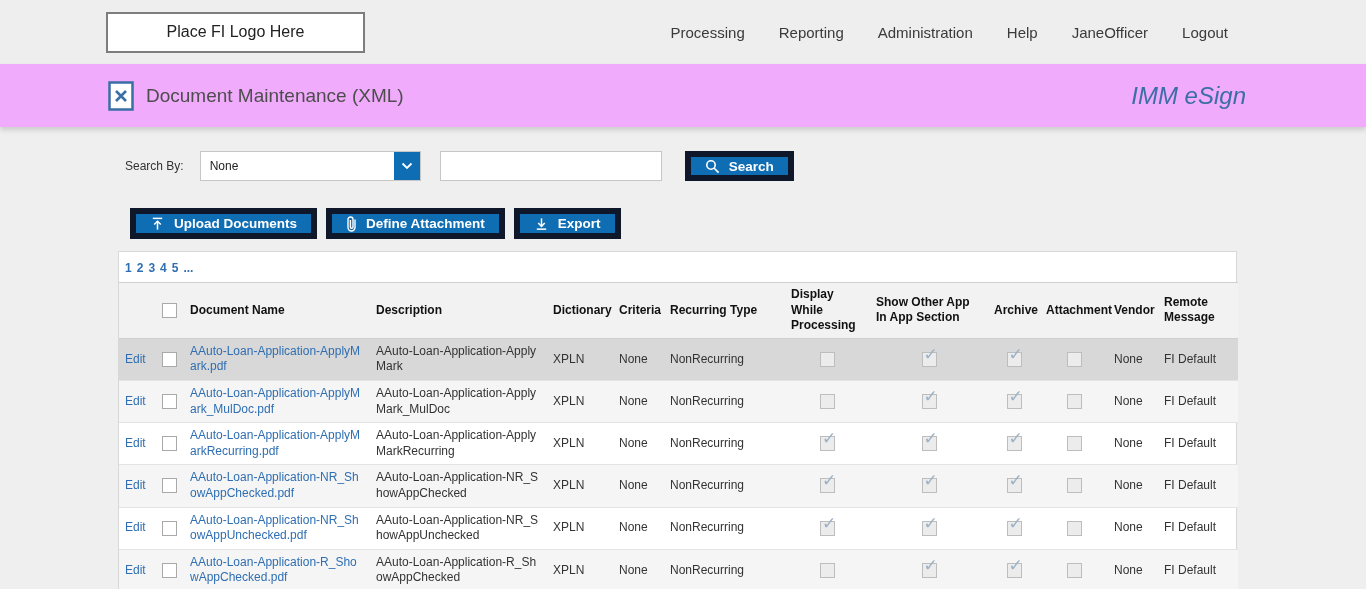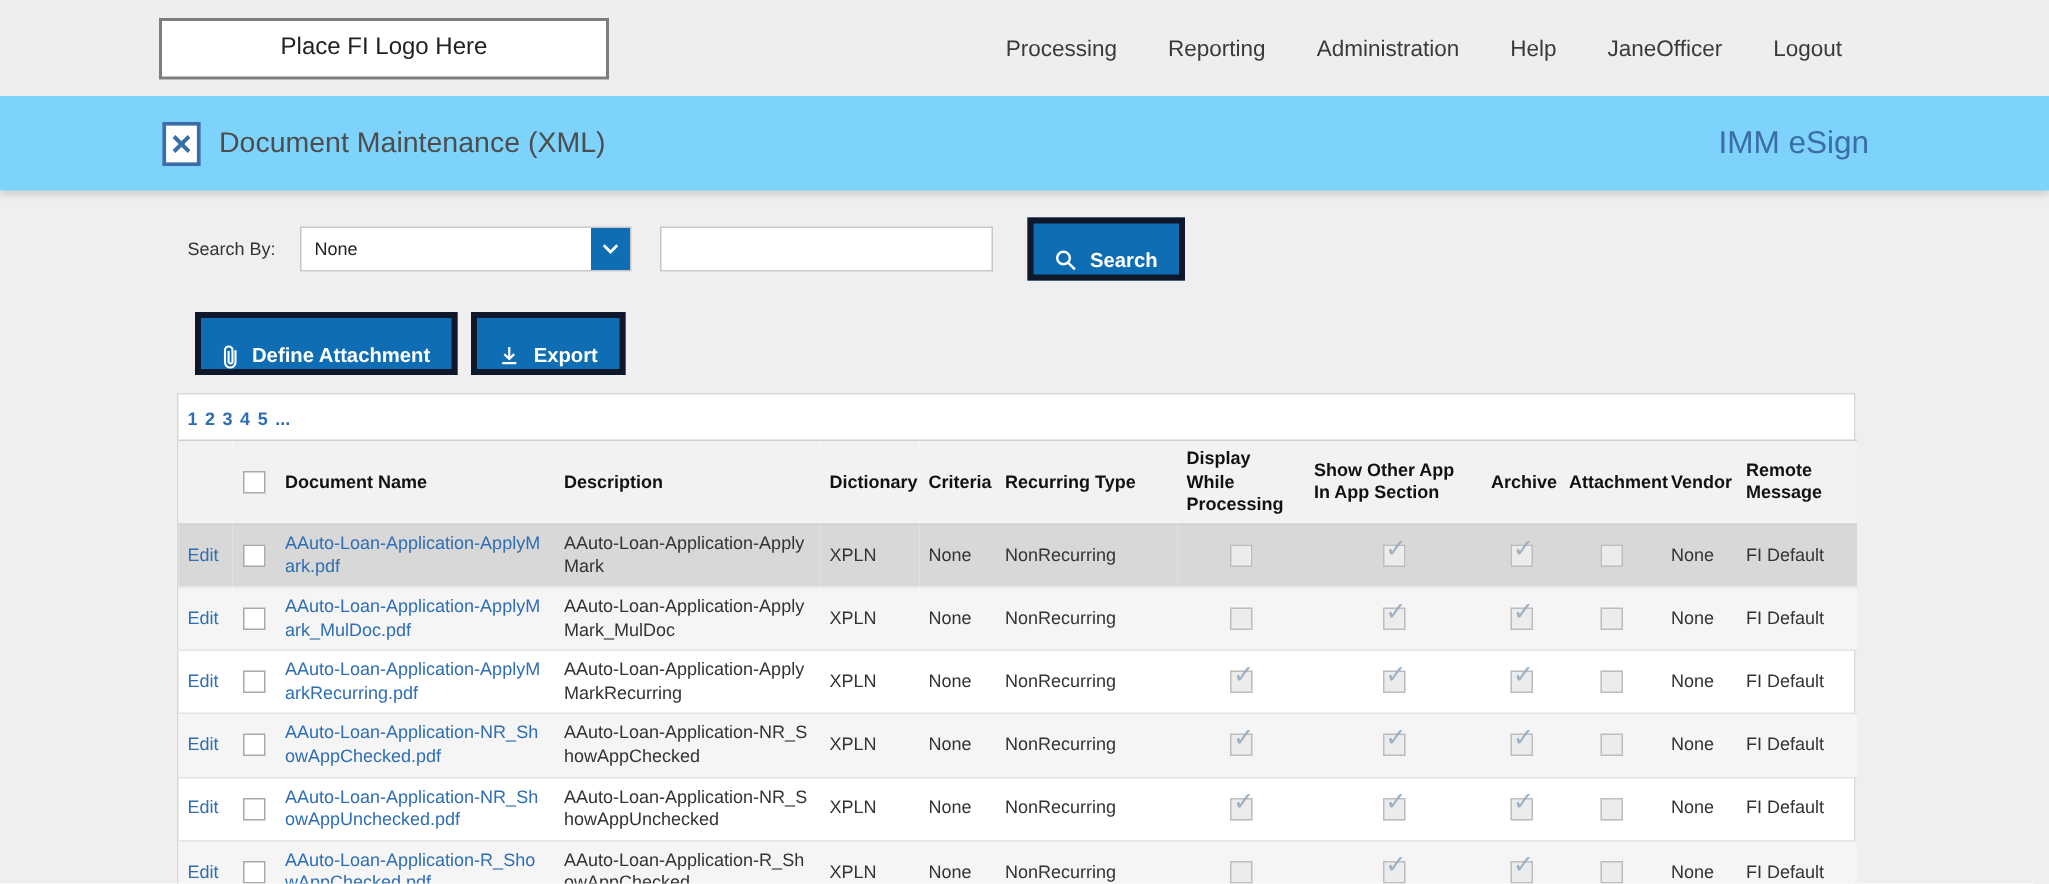--- a/index.html
+++ b/index.html
@@ -2,46 +2,46 @@
 <html style="--accent: #0f6db4; --brand: #3a6ea5; --link: #2f6eb2; --selected: #d8d8d8; --topbar: #eeeeee; --content: #efefef; --check: #9db1c5;"><head>
 <meta charset="utf-8">
 <style>
   * { margin:0; padding:0; box-sizing:border-box; }
   html,body { width:1366px; height:589px; overflow:hidden; background:#fff;
     font-family:"Liberation Sans", sans-serif; }
   :root { --accent:#0f6db4; --brand:#3a6ea5; --link:#2f6eb2; --selected:#d8d8d8;
     --topbar:#eeeeee; --content:#efefef; --check:#9db1c5; }
 
   .topbar { height:64px; background:var(--topbar); display:flex; align-items:center; }
-  .logo-box { margin-left:106px; width:300px; height:41px; background:#fff;
+  .logo-box { margin-left:106px; width:259px; height:41px; background:#fff;
     border:2px solid #7d7d7d; display:flex; align-items:center; justify-content:center;
     font-size:16px; color:#222; }
   .top-nav { margin-left:auto; margin-right:138px; display:flex; gap:34px;text-align:right; }
   .nav-item { font-size:15px; color:#3a3a3a; text-decoration:none; cursor:pointer; }
 
-  .header { height:63px; background:#7dd3fc; display:flex; align-items:center;
+  .header { height:63px; background:#f0abfc; display:flex; align-items:center;
     padding:0 120px 0 108px; box-shadow:0 3px 5px rgba(0,0,0,.15); position:relative; z-index:2; }
   .title-wrap { display:flex; align-items:center; gap:12px; }
   .page-title { font-size:19px; font-weight:400; color:#4d4d4d; }
-  .brand { margin-left:auto; font-size:21px; color:var(--brand); }
+  .brand { margin-left:auto; font-size:24px; color:var(--brand);font-style:italic; }
 
   .content { height:462px; background:var(--content); padding:24px 0 0 118px; }
 
   .search-row { display:flex; align-items:center; height:30px; margin-bottom:27px; }
   .search-label { font-size:12px; color:#333; margin:0 16px 0 7px; }
   .select { width:221px; height:30px; background:#fff; border:1px solid #c6c6c6;
     display:flex; align-items:stretch; cursor:pointer; }
   .select-value { flex:1; display:flex; align-items:center; padding:0 9px; font-size:12px; color:#222; }
   .select-btn { width:26px; background:var(--accent); display:flex; align-items:center; justify-content:center; }
   .search-input { width:222px; height:30px; margin-left:19px; border:1px solid #c6c6c6;
     padding:0 8px; font-size:13px; font-family:inherit; background:#fff; }
 
-  .btn { height:31px; background:var(--accent); border:4px solid #0f172a; color:#fff;
+  .btn { height:31px; background:var(--accent); border:6px solid #0f172a; color:#fff;
     font-weight:bold; font-size:13.5px; font-family:inherit; display:inline-flex;
-    align-items:flex-start; gap:9px; padding:17px 14px; cursor:pointer; white-space:nowrap; }
+    align-items:center; gap:9px; padding:0 14px; cursor:pointer; white-space:nowrap; }
   .btn-search { margin-left:23px; height:30px; }
   .toolbar { display:flex; gap:9px; margin-left:12px; margin-bottom:12px; }
 
   .table-card { width:1119px; background:#fff; border:1px solid #d8d8d8; }
   .pagination { padding:9px 6px 7px; font-size:12px;font-weight:bold; }
   .pagination a { color:var(--link); text-decoration:none; margin-right:5px; cursor:pointer; }
 
   table { width:100%; border-collapse:collapse; table-layout:fixed; }
   thead th { background:#f2f2f2; border-top:1px solid #cfcfcf; border-bottom:1px solid #cfcfcf;
     font-size:12px; color:#111; text-align:left; padding:4px 6px; vertical-align:middle; line-height:1.3; }
@@ -104,20 +104,30 @@
         <svg width="15" height="15" viewBox="0 0 15 15" fill="none" stroke="#fff" stroke-width="1.6">
             <circle cx="6" cy="6" r="4.2"></circle>
             <line x1="9.2" y1="9.2" x2="13.6" y2="13.6"></line>
           </svg>
       </span>
       <span>Search</span>
     </button>
   </div>
 
   <div class="toolbar">
+      <button class="btn">
+        <span class="icon">
+          <svg width="15" height="16" viewBox="0 0 16 16" fill="none" stroke="#fff" stroke-width="1.6">
+            <line x1="3" y1="2" x2="13" y2="2"></line>
+            <line x1="8" y1="5" x2="8" y2="14"></line>
+            <path d="M4.5 8.5 L8 5 L11.5 8.5"></path>
+          </svg>
+        </span>
+        <span>Upload Documents</span>
+      </button>
       <button class="btn">
         <span class="icon">
           <svg width="11" height="17" viewBox="0 0 11 17" fill="none" stroke="#fff" stroke-width="1.4">
             <path d="M9 4.5 v8 a3.5 3.5 0 0 1 -7 0 v-8 a2.5 2.5 0 0 1 5 0 v7.5 a1.3 1.3 0 0 1 -2.6 0 V5"></path>
           </svg>
         </span>
         <span>Define Attachment</span>
       </button>
       <button class="btn">
         <span class="icon">

